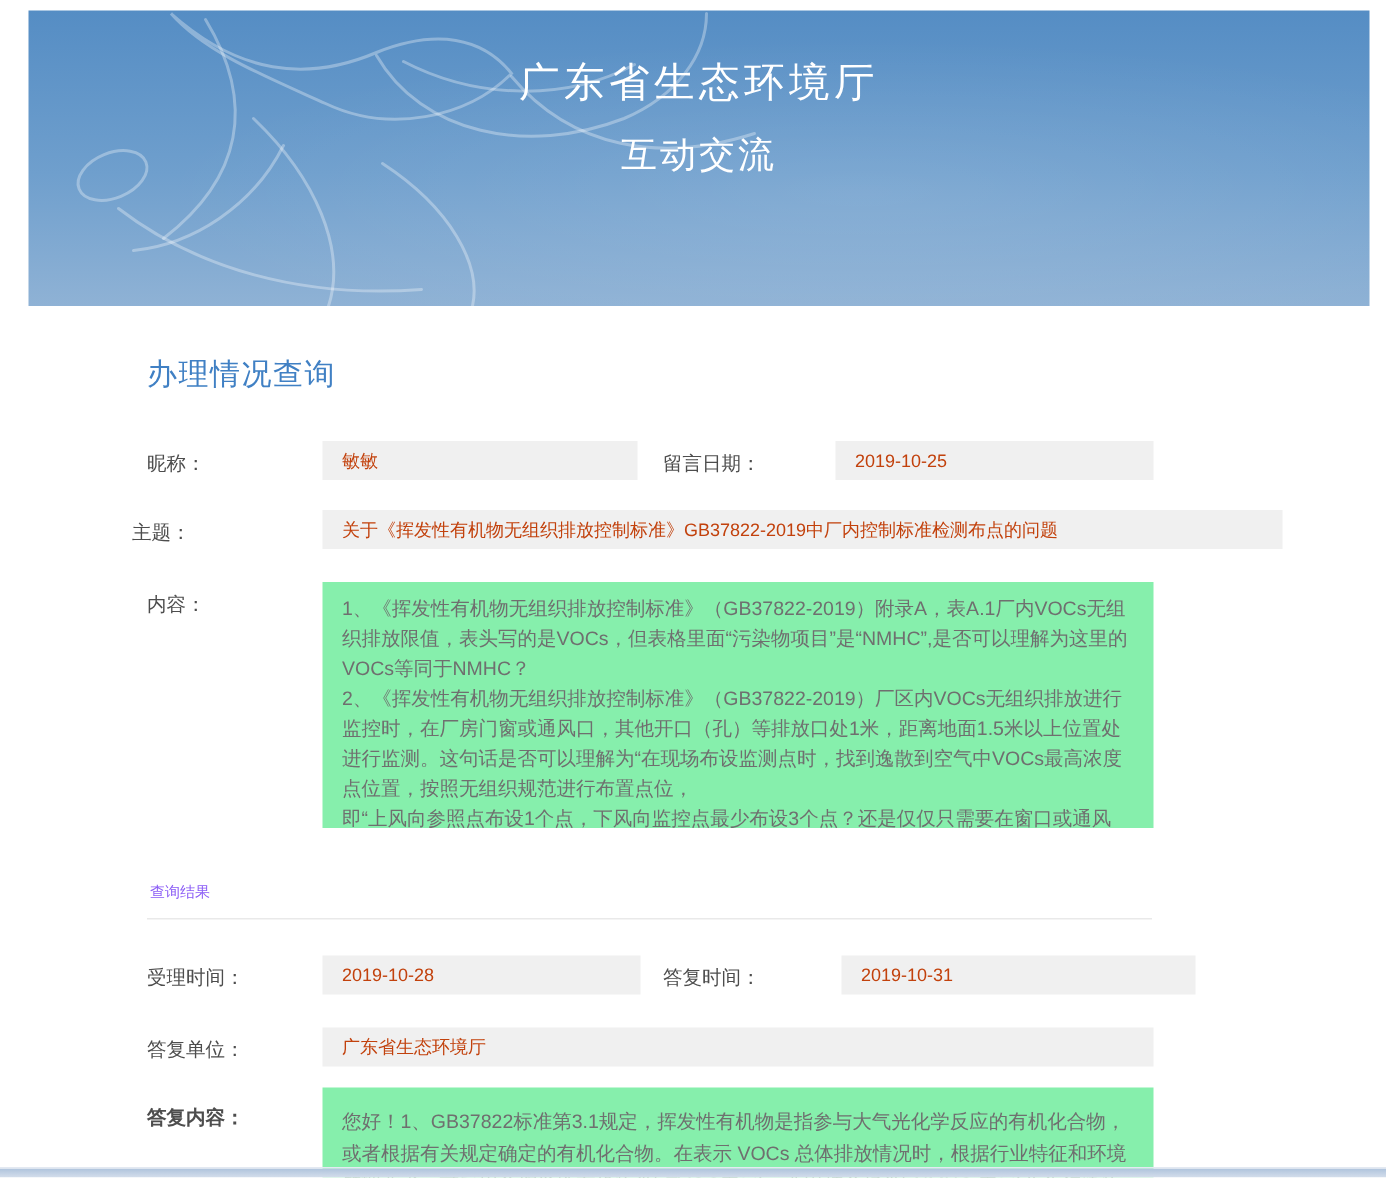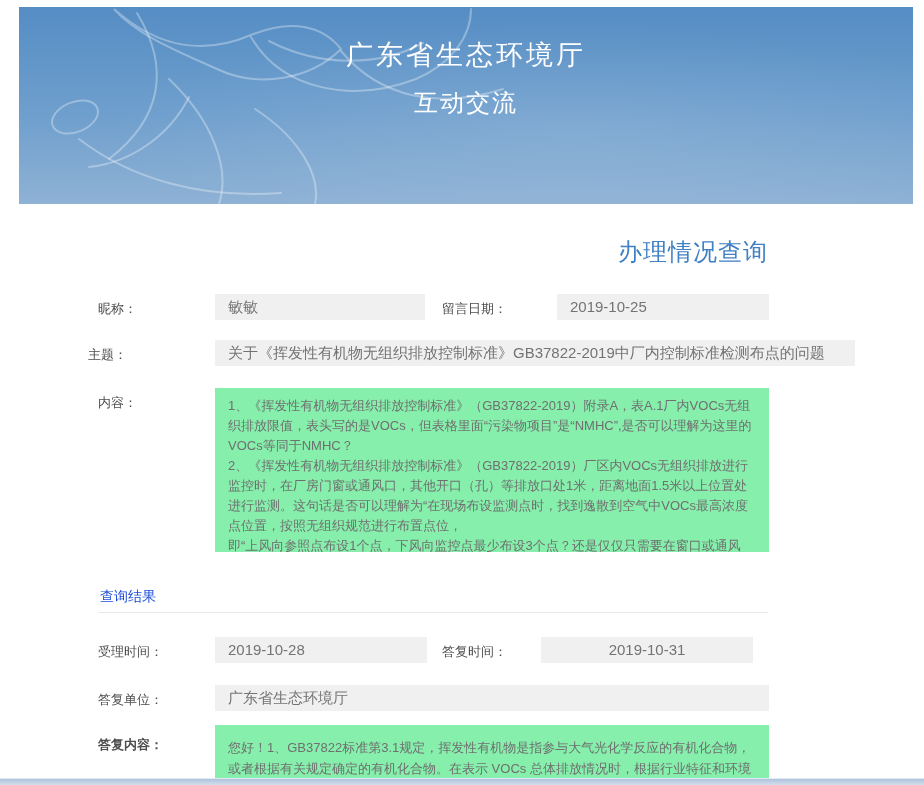--- a/index.html
+++ b/index.html
@@ -15,36 +15,36 @@
   .banner .glow{
     position:absolute;left:0;top:0;width:100%;height:100%;
     background:radial-gradient(ellipse at 62% 62%, rgba(255,255,255,0.10), rgba(255,255,255,0) 60%);
   }
   .floral{position:absolute;left:0;top:0;}
   .banner-text{position:relative;text-align:center;color:#ffffff;z-index:2;}
   .banner-line1{margin-top:30px;font-size:27px;letter-spacing:3px;font-weight:400;}
   .banner-line2{margin-top:14px;font-size:24px;letter-spacing:2px;font-weight:400;}
   
   .page-title{
-    position:absolute;left:98px;top:236px;width:670px;text-align:right;
-    color:#4080c4;font-size:24px;letter-spacing:1px;
+    position:absolute;left:98px;top:236px;width:670px;text-align:left;
+    color:#4080c4;font-size:20px;letter-spacing:1px;
   }
   
   .lbl{position:absolute;color:#4d4d4d;font-size:13px;white-space:nowrap;}
   .fld{
     position:absolute;box-sizing:border-box;background:#f0f0f0;border:none;
-    color:#737373;font-size:15px;line-height:26px;height:26px;padding:0 13px;
+    color:#c2410c;font-size:12px;line-height:26px;height:26px;padding:0 13px;
     white-space:nowrap;overflow:hidden;
   }
   .area{
     position:absolute;box-sizing:border-box;background:#86efac;
     color:#6f6f6f;font-size:13px;line-height:20px;padding:8px 13px;
     white-space:pre-wrap;overflow:hidden;word-break:break-all;
   }
-  .section-title{position:absolute;color:#1d4ed8;font-size:14px;}
+  .section-title{position:absolute;color:#8b5cf6;font-size:10px;}
   .rule{position:absolute;left:98px;width:670px;height:0;border-top:1px solid #e9e9e9;}
   
   .bottom-bar{
     position:absolute;left:0;top:778px;width:924px;height:7px;z-index:5;
     background:linear-gradient(180deg,#aec3dc 0%,#c9d6e7 60%,#d9e2ee 100%);
     border-top:1px solid #e3e9f2;
   }
 </style>
 </head>
 <body>
@@ -89,21 +89,21 @@
 2、《挥发性有机物无组织排放控制标准》（GB37822-2019）厂区内VOCs无组织排放进行监控时，在厂房门窗或通风口，其他开口（孔）等排放口处1米，距离地面1.5米以上位置处进行监测。这句话是否可以理解为“在现场布设监测点时，找到逸散到空气中VOCs最高浓度点位置，按照无组织规范进行布置点位，
 即“上风向参照点布设1个点，下风向监控点最少布设3个点？还是仅仅只需要在窗口或通风口、开口（孔）外布点，不需要分上下风向？</div>
 
   <div class="section-title" style="left:100px;top:588px;">查询结果</div>
   <div class="rule" style="top:612px;"></div>
 
   <div class="lbl" style="left:98px;top:643px;">受理时间：</div>
   <div class="fld" style="left:215px;top:637px;width:212px;">2019-10-28</div>
 
   <div class="lbl" style="left:442px;top:643px;">答复时间：</div>
-  <div class="fld" style="left:541px;top:637px;width:212px;text-align:center;">2019-10-31</div>
+  <div class="fld" style="left:561px;top:637px;width:236px;">2019-10-31</div>
 
   <div class="lbl" style="left:98px;top:691px;">答复单位：</div>
   <div class="fld" style="left:215px;top:685px;width:554px;">广东省生态环境厅</div>
 
   <div class="lbl" style="left:98px;top:736px;font-weight:bold;">答复内容：</div>
   <div class="area" style="left:215px;top:725px;width:554px;height:130px;padding-top:12px;line-height:21px;">您好！1、GB37822标准第3.1规定，挥发性有机物是指参与大气光化学反应的有机化合物，或者根据有关规定确定的有机化合物。在表示 VOCs 总体排放情况时，根据行业特征和环境管理要求，可采用总挥发性有机物(以 TVOC表示)、非甲烷总烃(以 NMHC 表示)作为污染物控制项目。因此，表A.1以NMHC作为厂区内V</div>
 
   <div class="bottom-bar"></div>
 
 </div>

